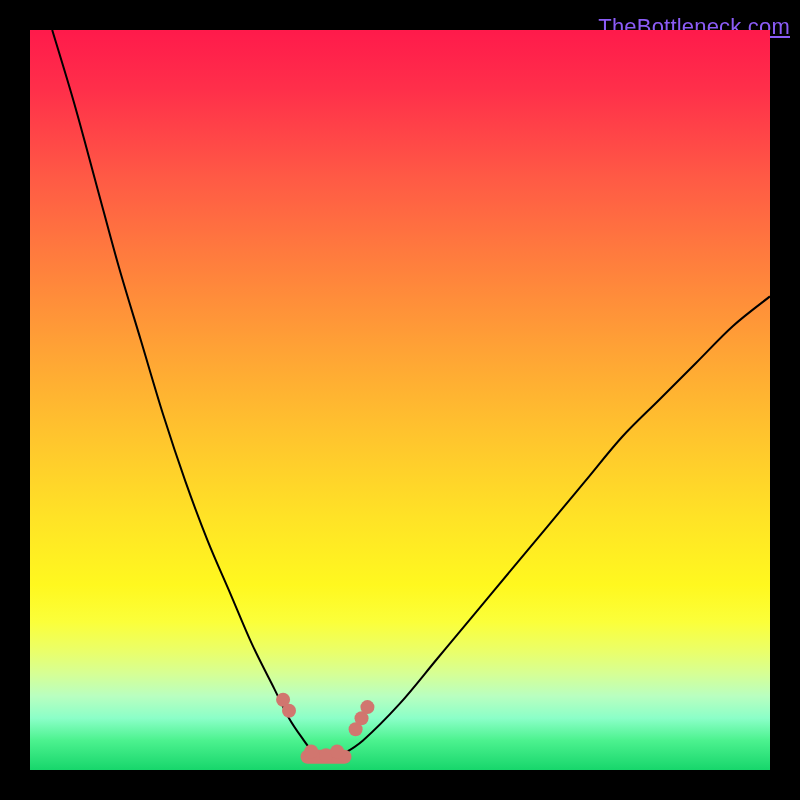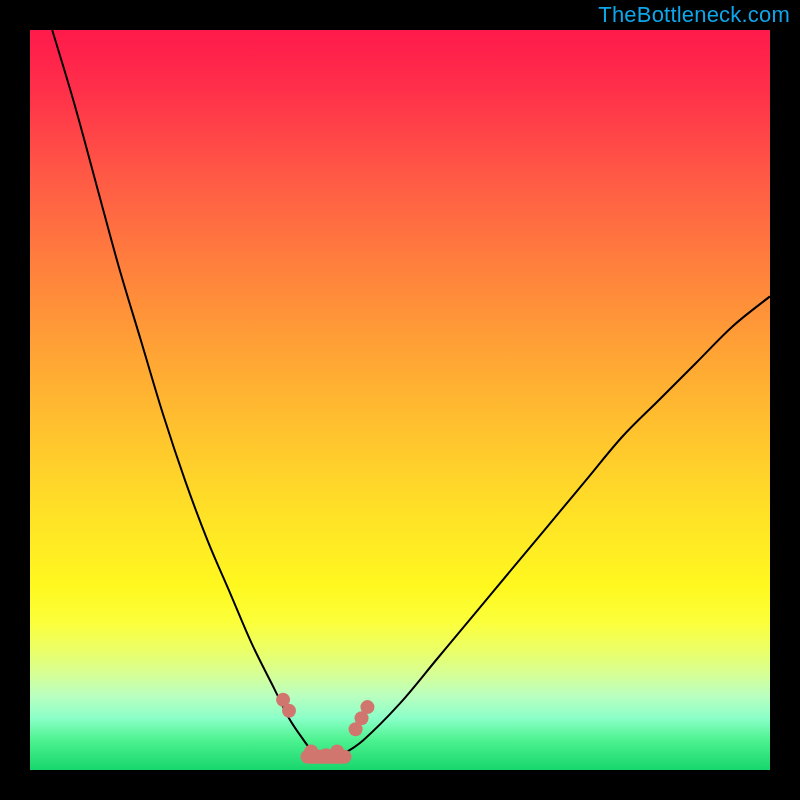--- a/index.html
+++ b/index.html
@@ -38,27 +38,28 @@
       #eaff6a 84%,
       #d6ff95 87%,
       #b9ffc0 90%,
       #8bffc8 93%,
       #4cf28f 96%,
       #17d66b 100%
     );
   }
   .watermark {
     position: absolute;
-    top: 2px;
+    top: 14px;
     right: 10px;
-    color: #0ea5e9;
+    color: #8b5cf6;
     font-size: 22px;
     font-weight: 500;
     letter-spacing: 0.2px;
     user-select: none;
+    text-decoration: underline;
   }
   svg.curves {
     position: absolute;
     left: 0;
     top: 0;
     width: 740px;
     height: 740px;
   }
   .curve {
     fill: none;

